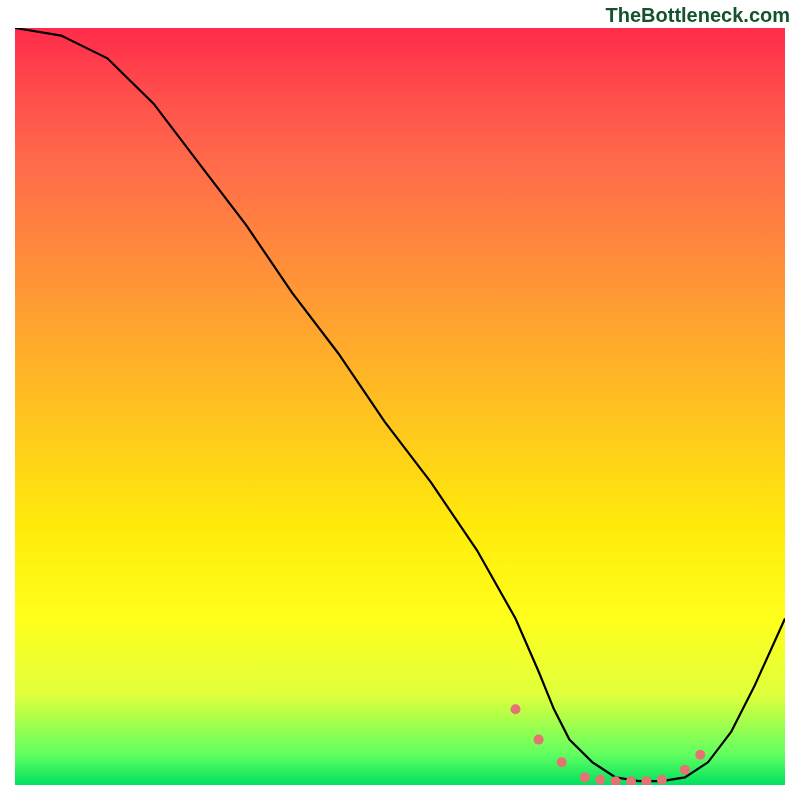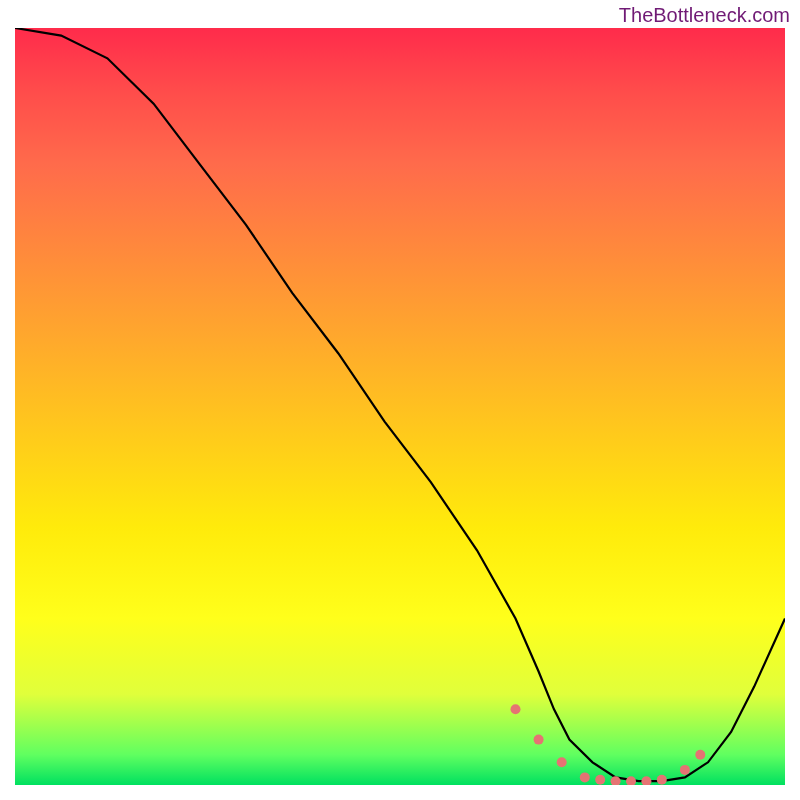--- a/index.html
+++ b/index.html
@@ -9,22 +9,22 @@
     background: #ffffff;
     position: relative;
     font-family: Arial, sans-serif;
     overflow: hidden;
   }
   .watermark {
     position: absolute;
     top: 4px;
     right: 10px;
     font-size: 20px;
-    font-weight: normal;
-    color: #701a75;
+    font-weight: bold;
+    color: #14532d;
     z-index: 10;
   }
   .plot-area {
     position: absolute;
     top: 28px;
     left: 15px;
     width: 770px;
     height: 757px;
     background: linear-gradient(to bottom,
       #ff2b4b 0%,

